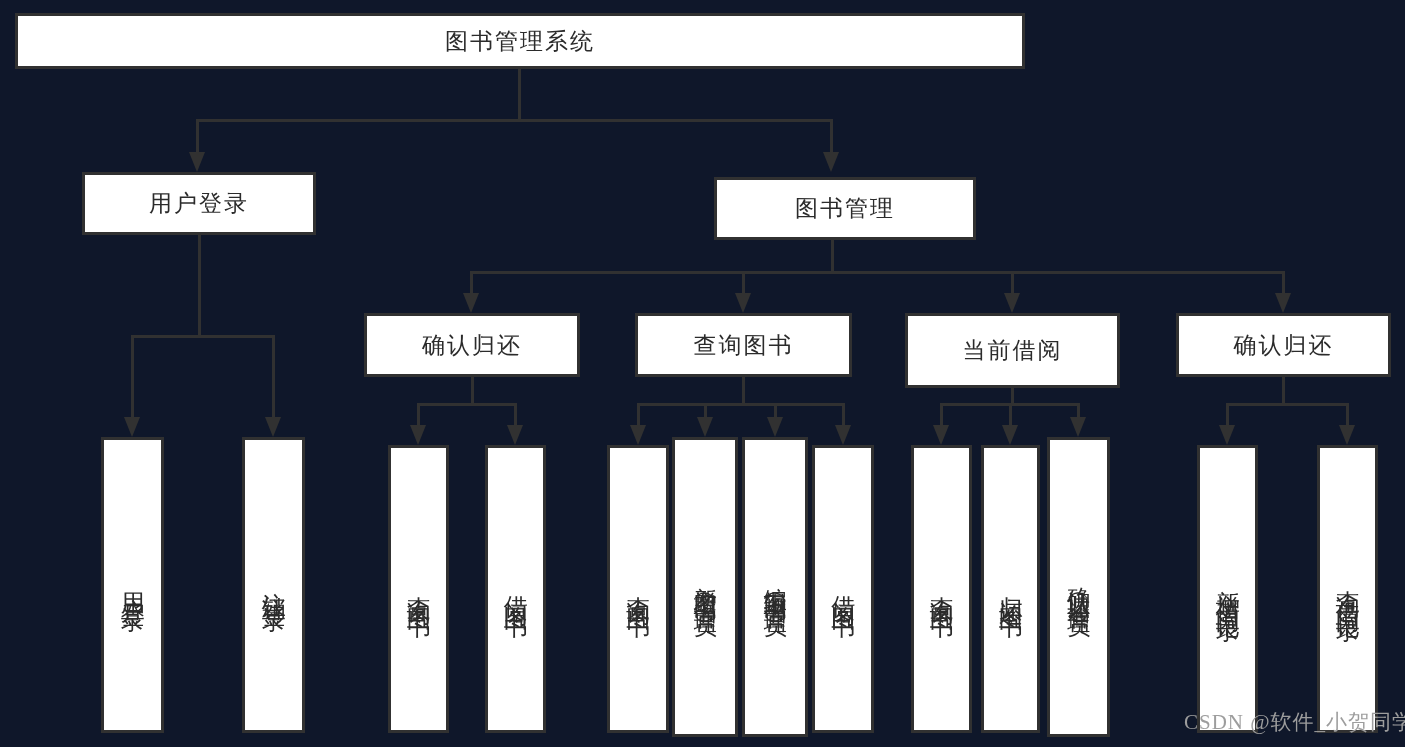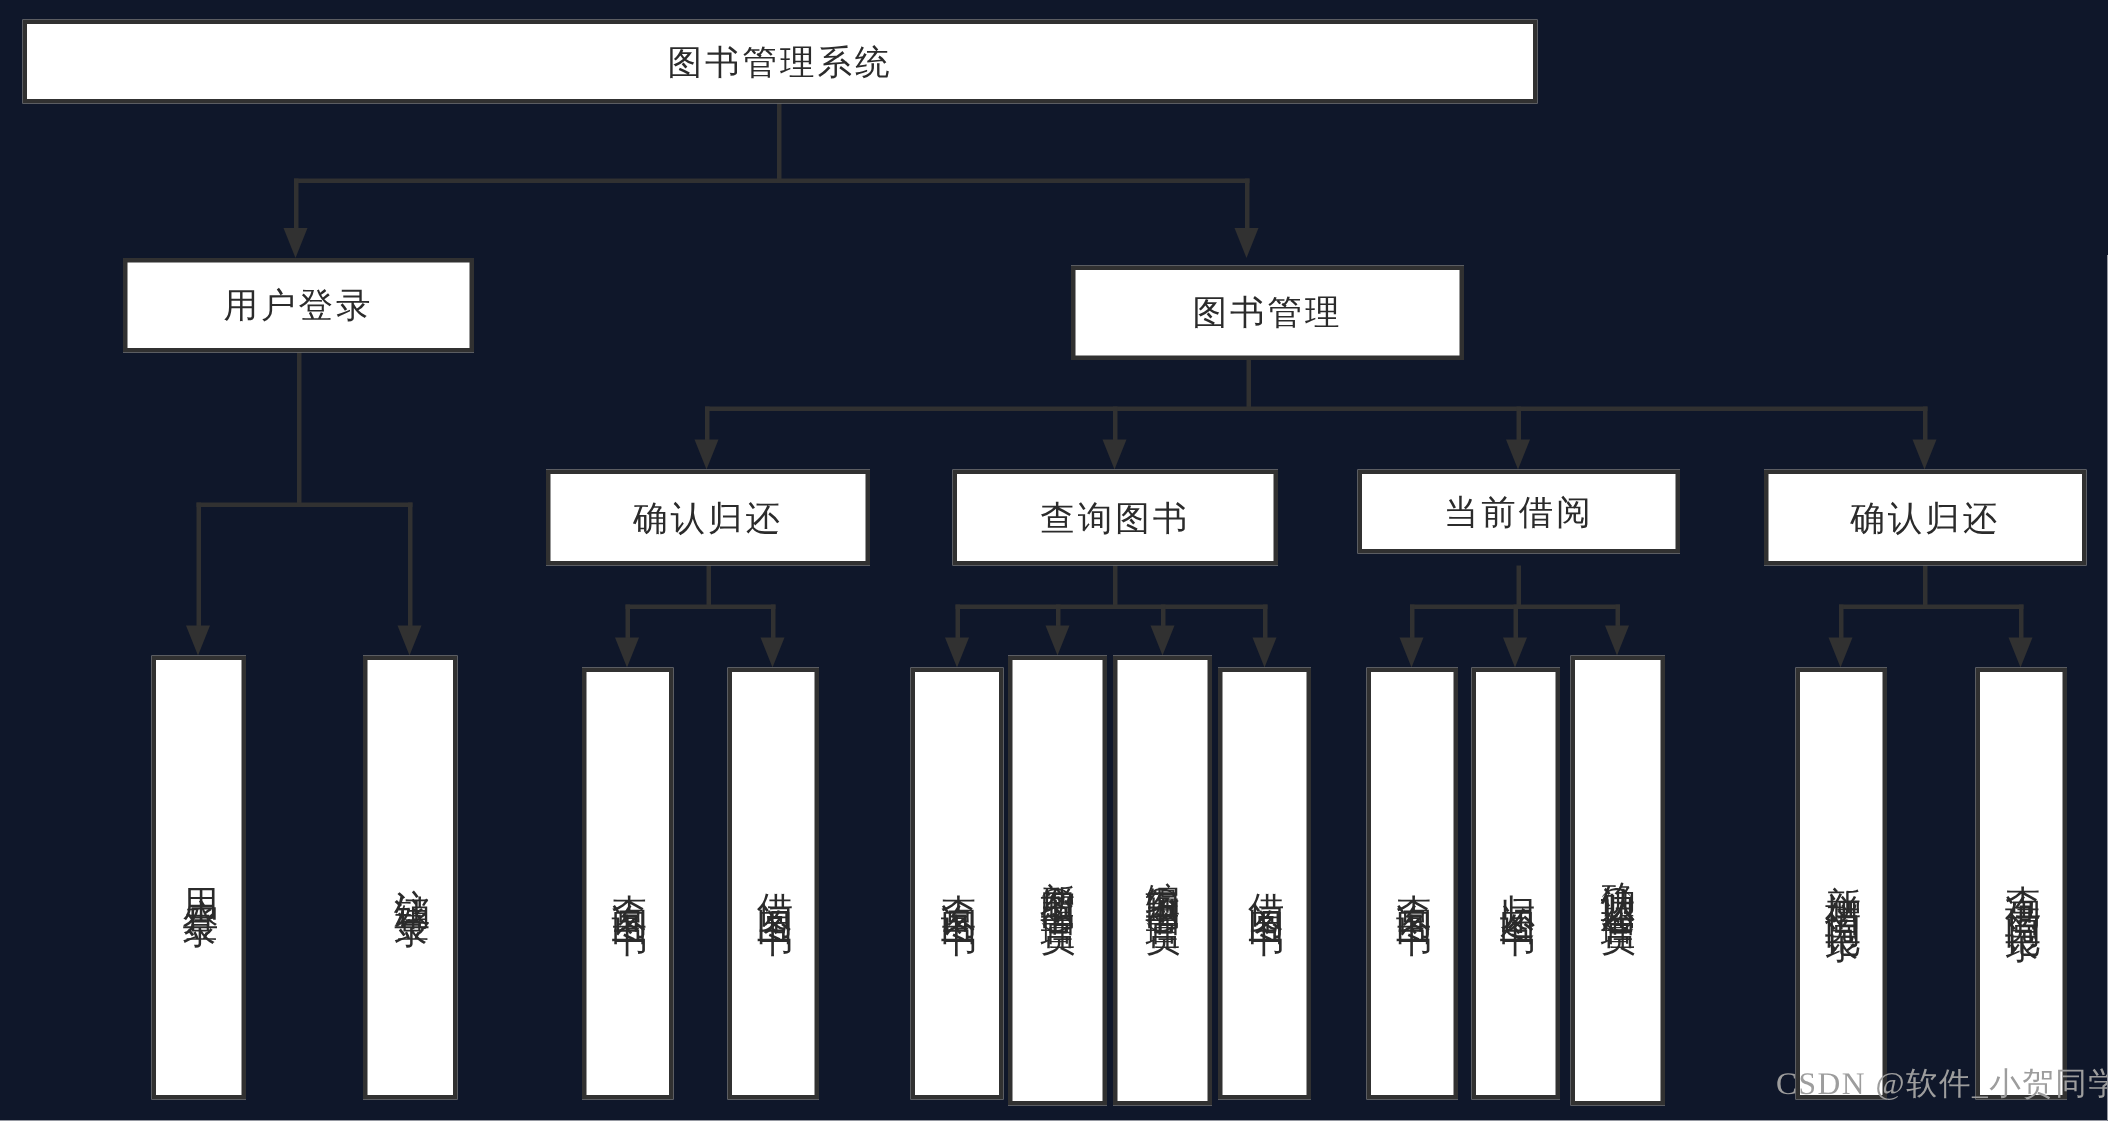--- a/index.html
+++ b/index.html
@@ -74,21 +74,21 @@
   <div class="arrow" style="left:1004px;top:293px"></div>
   <div class="line vl" style="left:1282px;top:271px;height:24px"></div>
   <div class="arrow" style="left:1275px;top:293px"></div>
 
   <div class="box h" style="left:364px;top:313px;width:216px;height:64px">
     <span>确认归还</span>
   </div>
   <div class="box h" style="left:635px;top:313px;width:217px;height:64px">
     <span>查询图书</span>
   </div>
-  <div class="box h" style="left:905px;top:313px;width:215px;height:56px">
+  <div class="box h" style="left:905px;top:313px;width:215px;height:75px">
     <span>当前借阅</span>
   </div>
   <div class="box h" style="left:1176px;top:313px;width:215px;height:64px">
     <span>确认归还</span>
   </div>
 
   <div class="line vl" style="left:471px;top:377px;height:29px"></div>
   <div class="line hl" style="left:417px;top:403px;width:100px"></div>
   <div class="line vl" style="left:417px;top:403px;height:24px"></div>
   <div class="arrow" style="left:410px;top:425px"></div>

